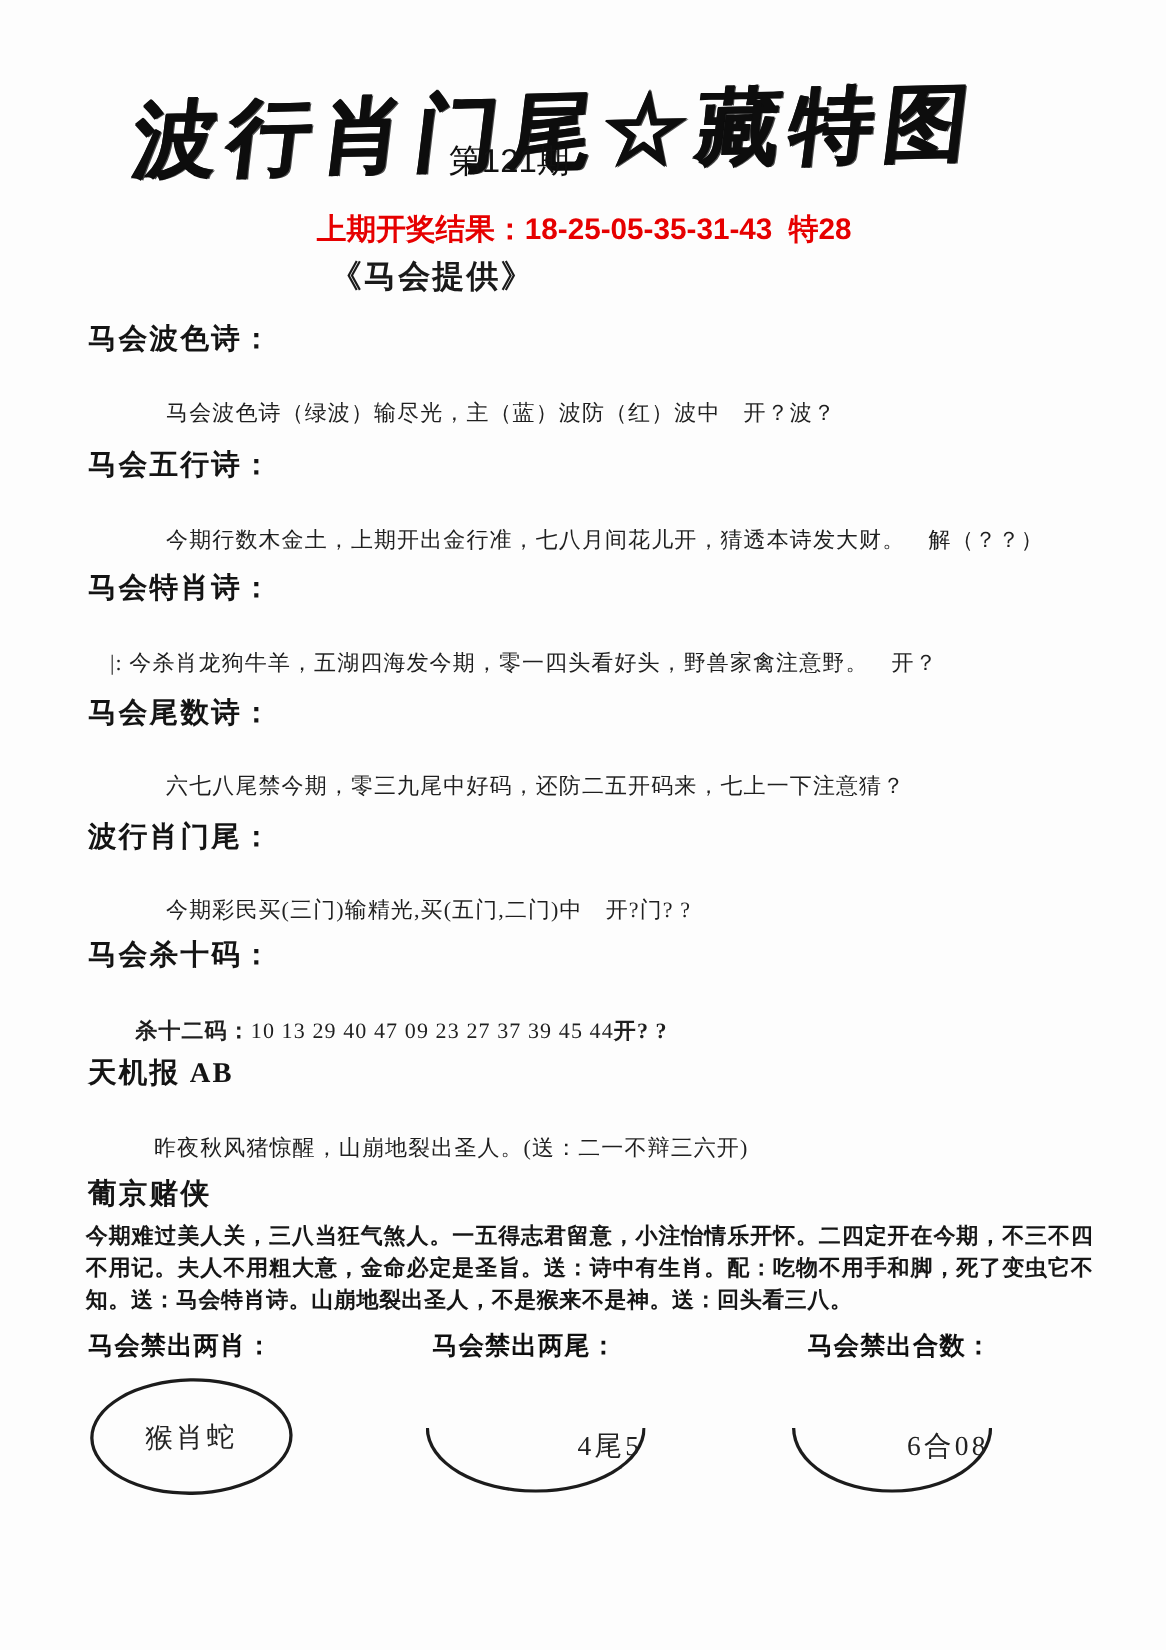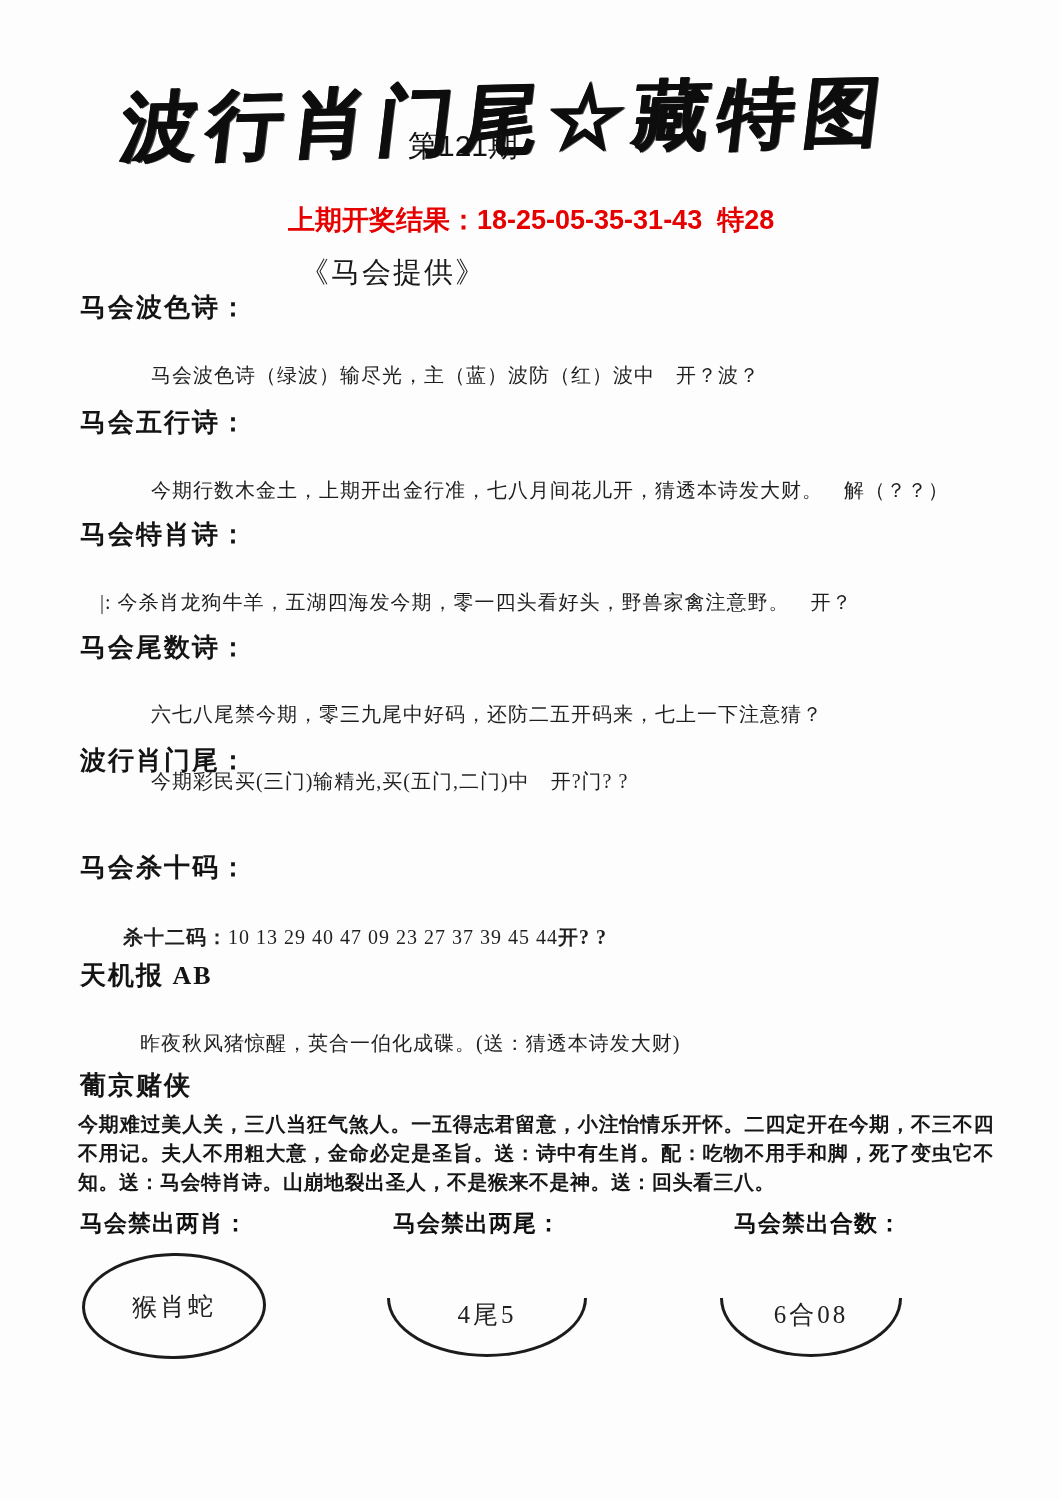--- a/index.html
+++ b/index.html
@@ -10,76 +10,76 @@
   }
   .abs{position:absolute;white-space:pre;}
   .title{
     top:18px;left:0;width:1010px;text-align:center;
     font-size:76px;font-weight:900;letter-spacing:9px;color:#0d0d0d;
     transform:skewX(-8deg) rotate(-1.2deg);
     text-shadow:1px 0 0 #0d0d0d, 0 1px 0 #0d0d0d, 2px 1px 0 rgba(13,13,13,.75);
   }
   .issue{top:126px;left:408px;font-size:30px;font-family:Liberation Sans, sans-serif;color:#111;}
   .result{top:190px;left:288px;font-size:27px;font-family:"Liberation Sans","DejaVu Sans",sans-serif;font-weight:bold;}
-  .provider{top:232px;left:300px;font-size:29px;font-weight:normal;letter-spacing:2px;margin-top:21px;}
+  .provider{top:232px;left:300px;font-size:29px;font-weight:bold;letter-spacing:2px;}
   .sec-h{left:80px;font-size:26px;font-weight:bold;letter-spacing:2px;color:#141414;}
   .sec-p{left:151px;font-size:20px;letter-spacing:1px;color:#1f1f1f;}
   .kill-label{font-weight:bold;}
   .para{
     left:78px;top:1110px;width:916px;font-size:20px;font-weight:bold;
     line-height:29px;letter-spacing:.5px;white-space:normal;text-align:justify;color:#161616;
   }
   .fb-label{top:1208px;font-size:23px;font-weight:bold;letter-spacing:1px;color:#101010;}
   .ellipse{
     top:1253px;left:82px;width:178px;height:100px;
     border:3px solid #1c1c1c;border-radius:50%;
     display:flex;align-items:center;justify-content:center;
     font-size:25px;letter-spacing:3px;color:#222;
     transform:rotate(-1deg);
   }
   .bowl{
     top:1298px;height:56px;
     border-left:3px solid #1c1c1c;border-right:3px solid #1c1c1c;border-bottom:3px solid #1c1c1c;
     border-bottom-left-radius:50% 100%;border-bottom-right-radius:50% 100%;
-    display:flex;align-items:flex-start;justify-content:center;
+    display:flex;align-items:flex-start;justify-content:flex-end;
     font-size:25px;letter-spacing:3px;color:#222;
   }
   .bowl-2{left:387px;width:194px;}
   .bowl-3{left:720px;width:176px;}
 </style>
 </head>
 <body>
 
 <div>
 
   <h1 class="abs title">波行肖门尾☆藏特图</h1>
   <div class="abs issue">第121期</div>
-  <div class="abs result" style="color:#e60000;margin-top:12px;">上期开奖结果：18-25-05-35-31-43  特28</div>
+  <div class="abs result" style="color:#e60000;">上期开奖结果：18-25-05-35-31-43  特28</div>
   <div class="abs provider">《马会提供》</div>
 
   <div class="abs sec-h" style="top:290px">马会波色诗：</div>
   <div class="abs sec-p" style="top:362px">马会波色诗（绿波）输尽光，主（蓝）波防（红）波中　开？波？</div>
 
   <div class="abs sec-h" style="top:405px">马会五行诗：</div>
   <div class="abs sec-p" style="top:477px">今期行数木金土，上期开出金行准，七八月间花儿开，猜透本诗发大财。　解（？？）</div>
 
   <div class="abs sec-h" style="top:517px">马会特肖诗：</div>
   <div class="abs sec-p" style="top:589px;left:100px">|: 今杀肖龙狗牛羊，五湖四海发今期，零一四头看好头，野兽家禽注意野。　开？</div>
 
   <div class="abs sec-h" style="top:630px">马会尾数诗：</div>
   <div class="abs sec-p" style="top:701px">六七八尾禁今期，零三九尾中好码，还防二五开码来，七上一下注意猜？</div>
 
   <div class="abs sec-h" style="top:743px">波行肖门尾：</div>
-  <div class="abs sec-p" style="top:768px">今期彩民买(三门)输精光,买(五门,二门)中　开?门? ?</div>
+  <div class="abs sec-p" style="top:814px">今期彩民买(三门)输精光,买(五门,二门)中　开?门? ?</div>
 
   <div class="abs sec-h" style="top:850px">马会杀十码：</div>
   <div class="abs sec-p" style="top:924px;left:123px"><span class="kill-label">杀十二码：</span><span>10 13 29 40 47 09 23 27 37 39 45 44</span><span class="kill-label">开? ?</span></div>
 
   <div class="abs sec-h" style="top:958px">天机报 AB</div>
-  <div class="abs sec-p" style="top:1030px;left:140px">昨夜秋风猪惊醒，英合一伯化成碟。(送：猜透本诗发大财)</div>
+  <div class="abs sec-p" style="top:1030px;left:140px">昨夜秋风猪惊醒，山崩地裂出圣人。(送：二一不辩三六开)</div>
 
   <div class="abs sec-h" style="top:1068px">葡京赌侠</div>
   <div class="abs para">今期难过美人关，三八当狂气煞人。一五得志君留意，小注怡情乐开怀。二四定开在今期，不三不四不用记。夫人不用粗大意，金命必定是圣旨。送：诗中有生肖。配：吃物不用手和脚，死了变虫它不知。送：马会特肖诗。山崩地裂出圣人，不是猴来不是神。送：回头看三八。</div>
 
   <div class="abs fb-label" style="left:80px">马会禁出两肖：</div>
   <div class="abs fb-label" style="left:393px">马会禁出两尾：</div>
   <div class="abs fb-label" style="left:734px">马会禁出合数：</div>
 
   <div class="abs ellipse"><span>猴肖蛇</span></div>
 

